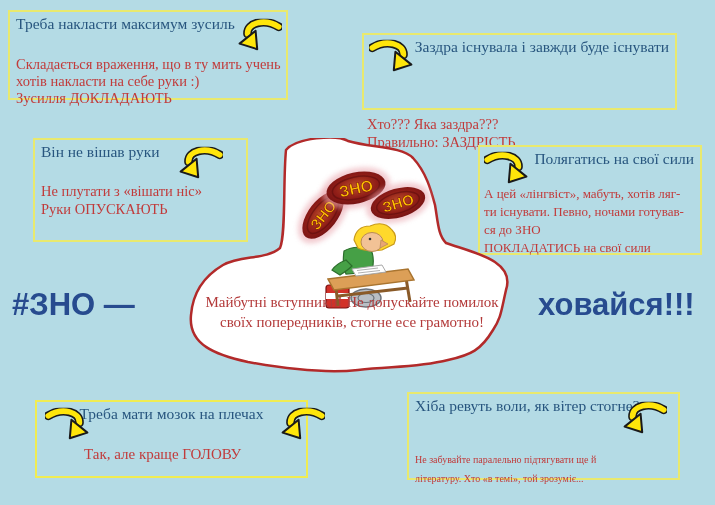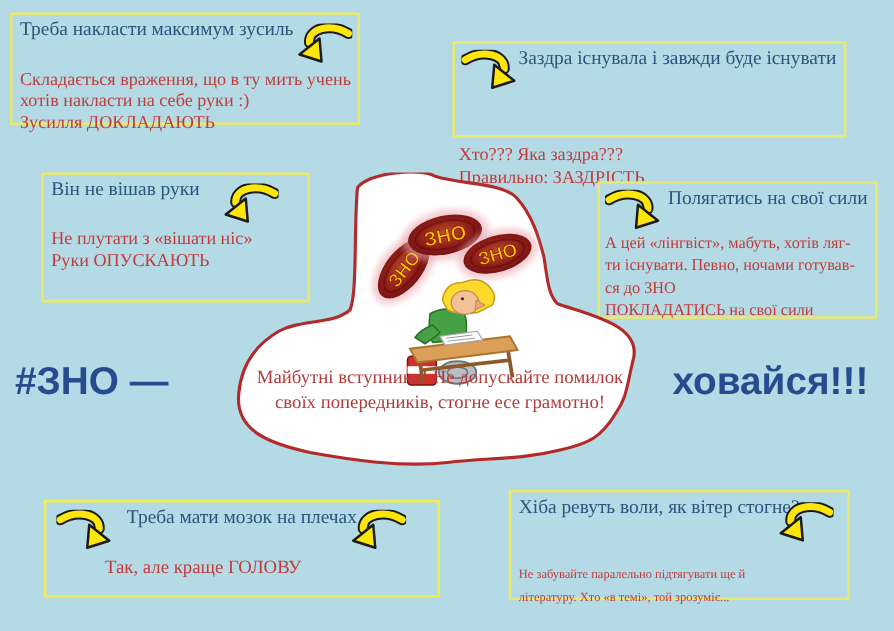--- a/index.html
+++ b/index.html
@@ -28,21 +28,21 @@
   #box1 .note-body{top:44px;}
   #box2{left:362px;top:33px;width:315px;height:77px;}
   #box2 .note-body{top:36px;left:3px;margin-top:44px;}
   #box2 .note-body div{line-height:18px;}
   #box3{left:33px;top:138px;width:215px;height:104px;}
   #box3 .note-body{top:42px;}
   #box3 .note-body div{line-height:18px;}
   #box4{left:478px;top:145px;width:224px;height:110px;}
   #box4 .note-body{top:38px;left:4px;font-size:13px;}
   #box4 .note-body div{line-height:18px;}
-  #box5{left:35px;top:400px;width:317px;height:78px;border-color:#f0ec52;}
+  #box5{left:35px;top:400px;width:273px;height:78px;border-color:#f0ec52;}
   #box5 .note-body{top:44px;font-size:15px;margin-left:41px;}
   #box6{left:407px;top:392px;width:273px;height:88px;}
   #box6 .note-body{top:56px;font-size:10px;}
   #box6 .note-body div{line-height:19px;}
 
   .arrow{position:absolute;width:48px;height:40px;}
   .arrow.flip{transform:scaleX(-1);}
   #box1 .arrow{left:224px;top:6px;}
   #box2 .arrow{left:5px;top:4px;}
   #box3 .arrow{left:140px;top:6px;}

